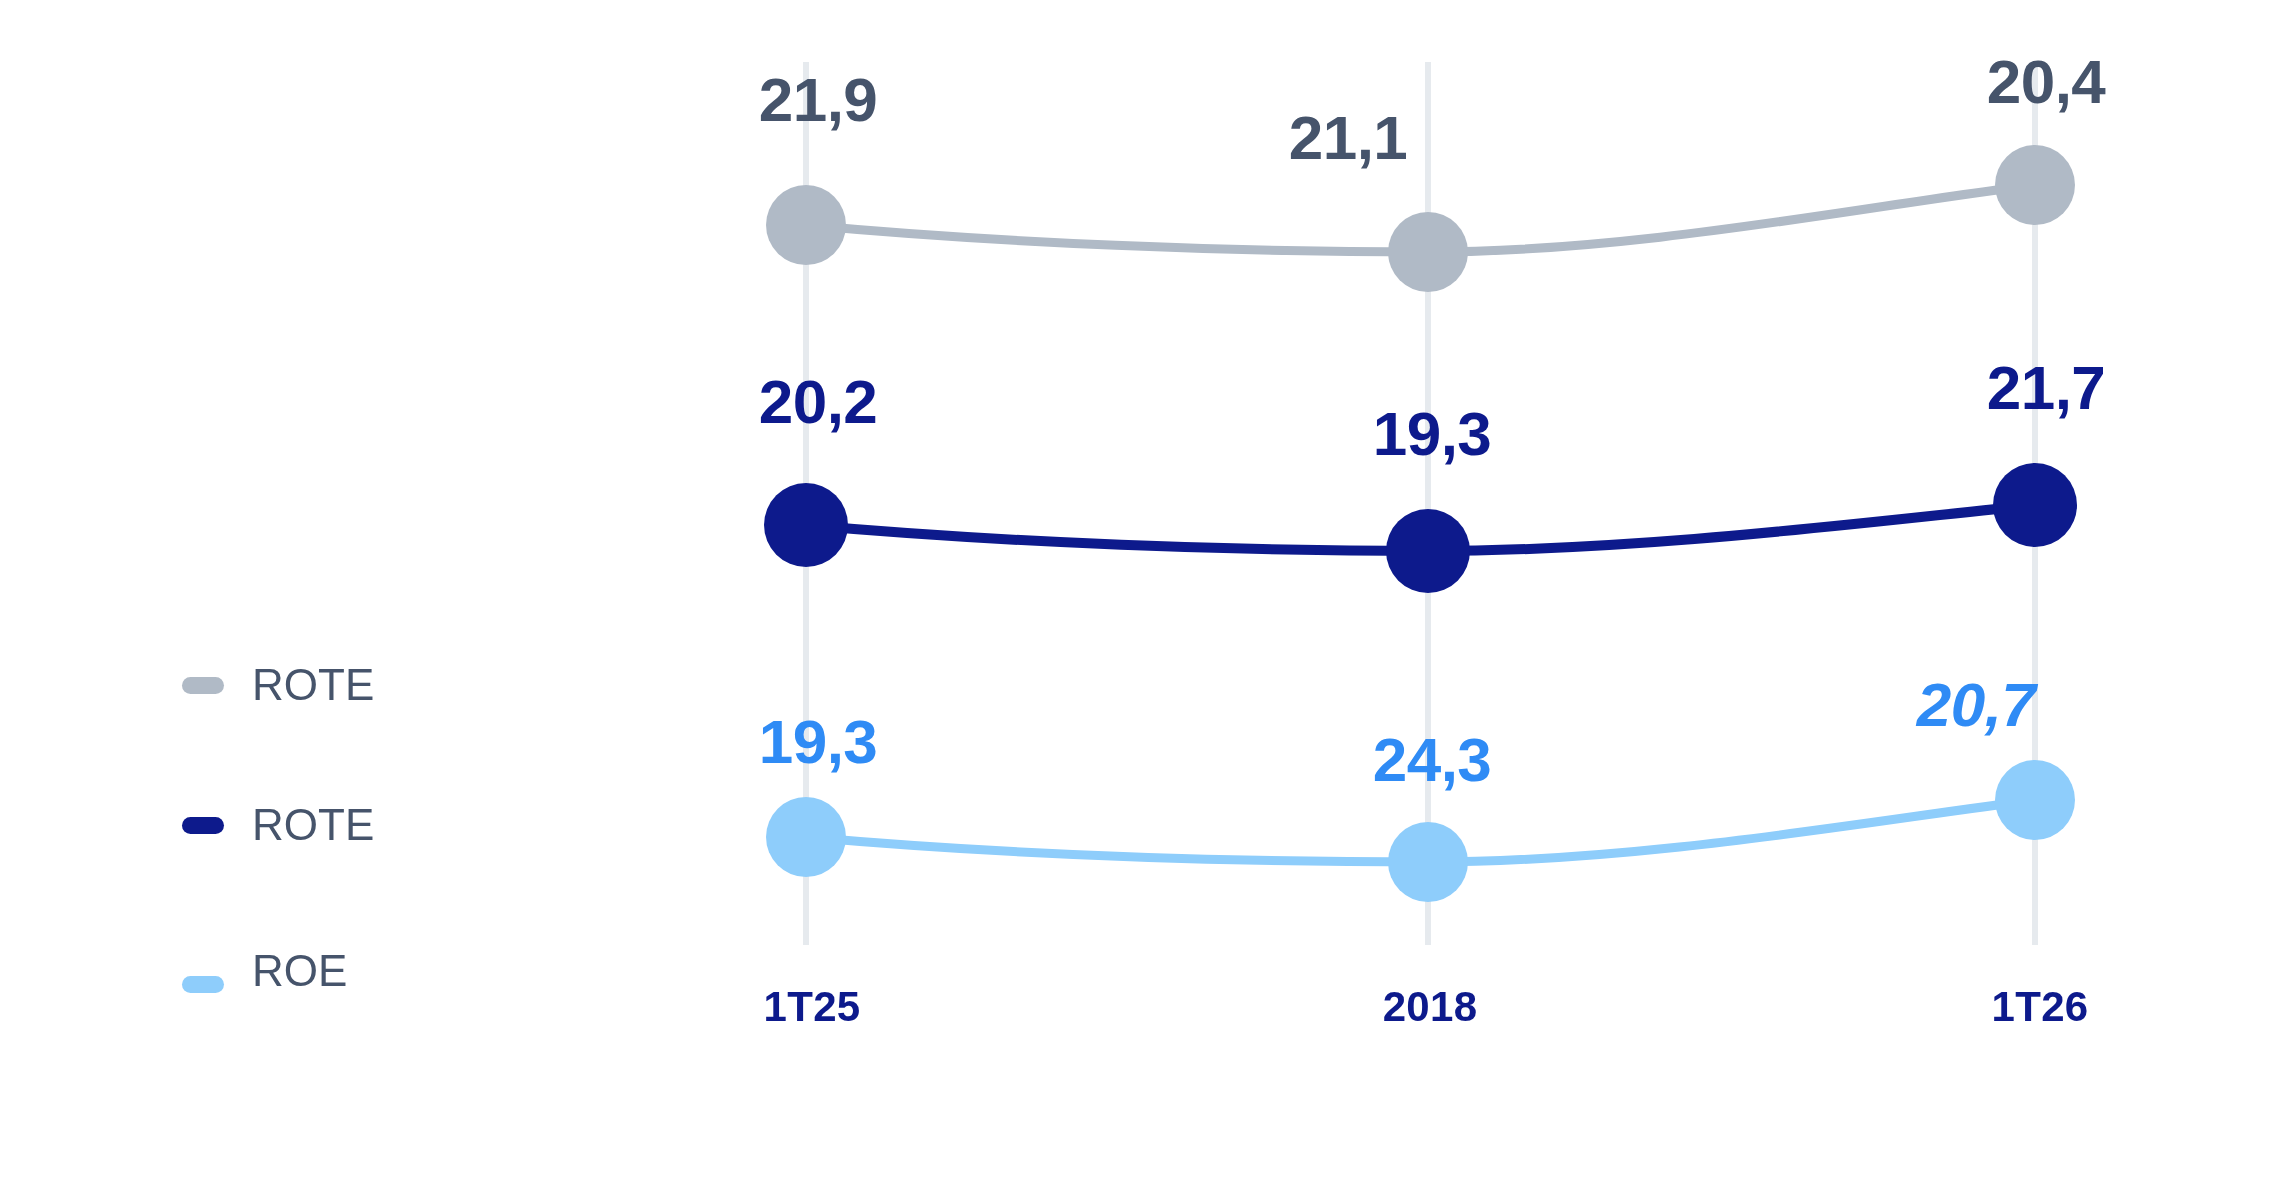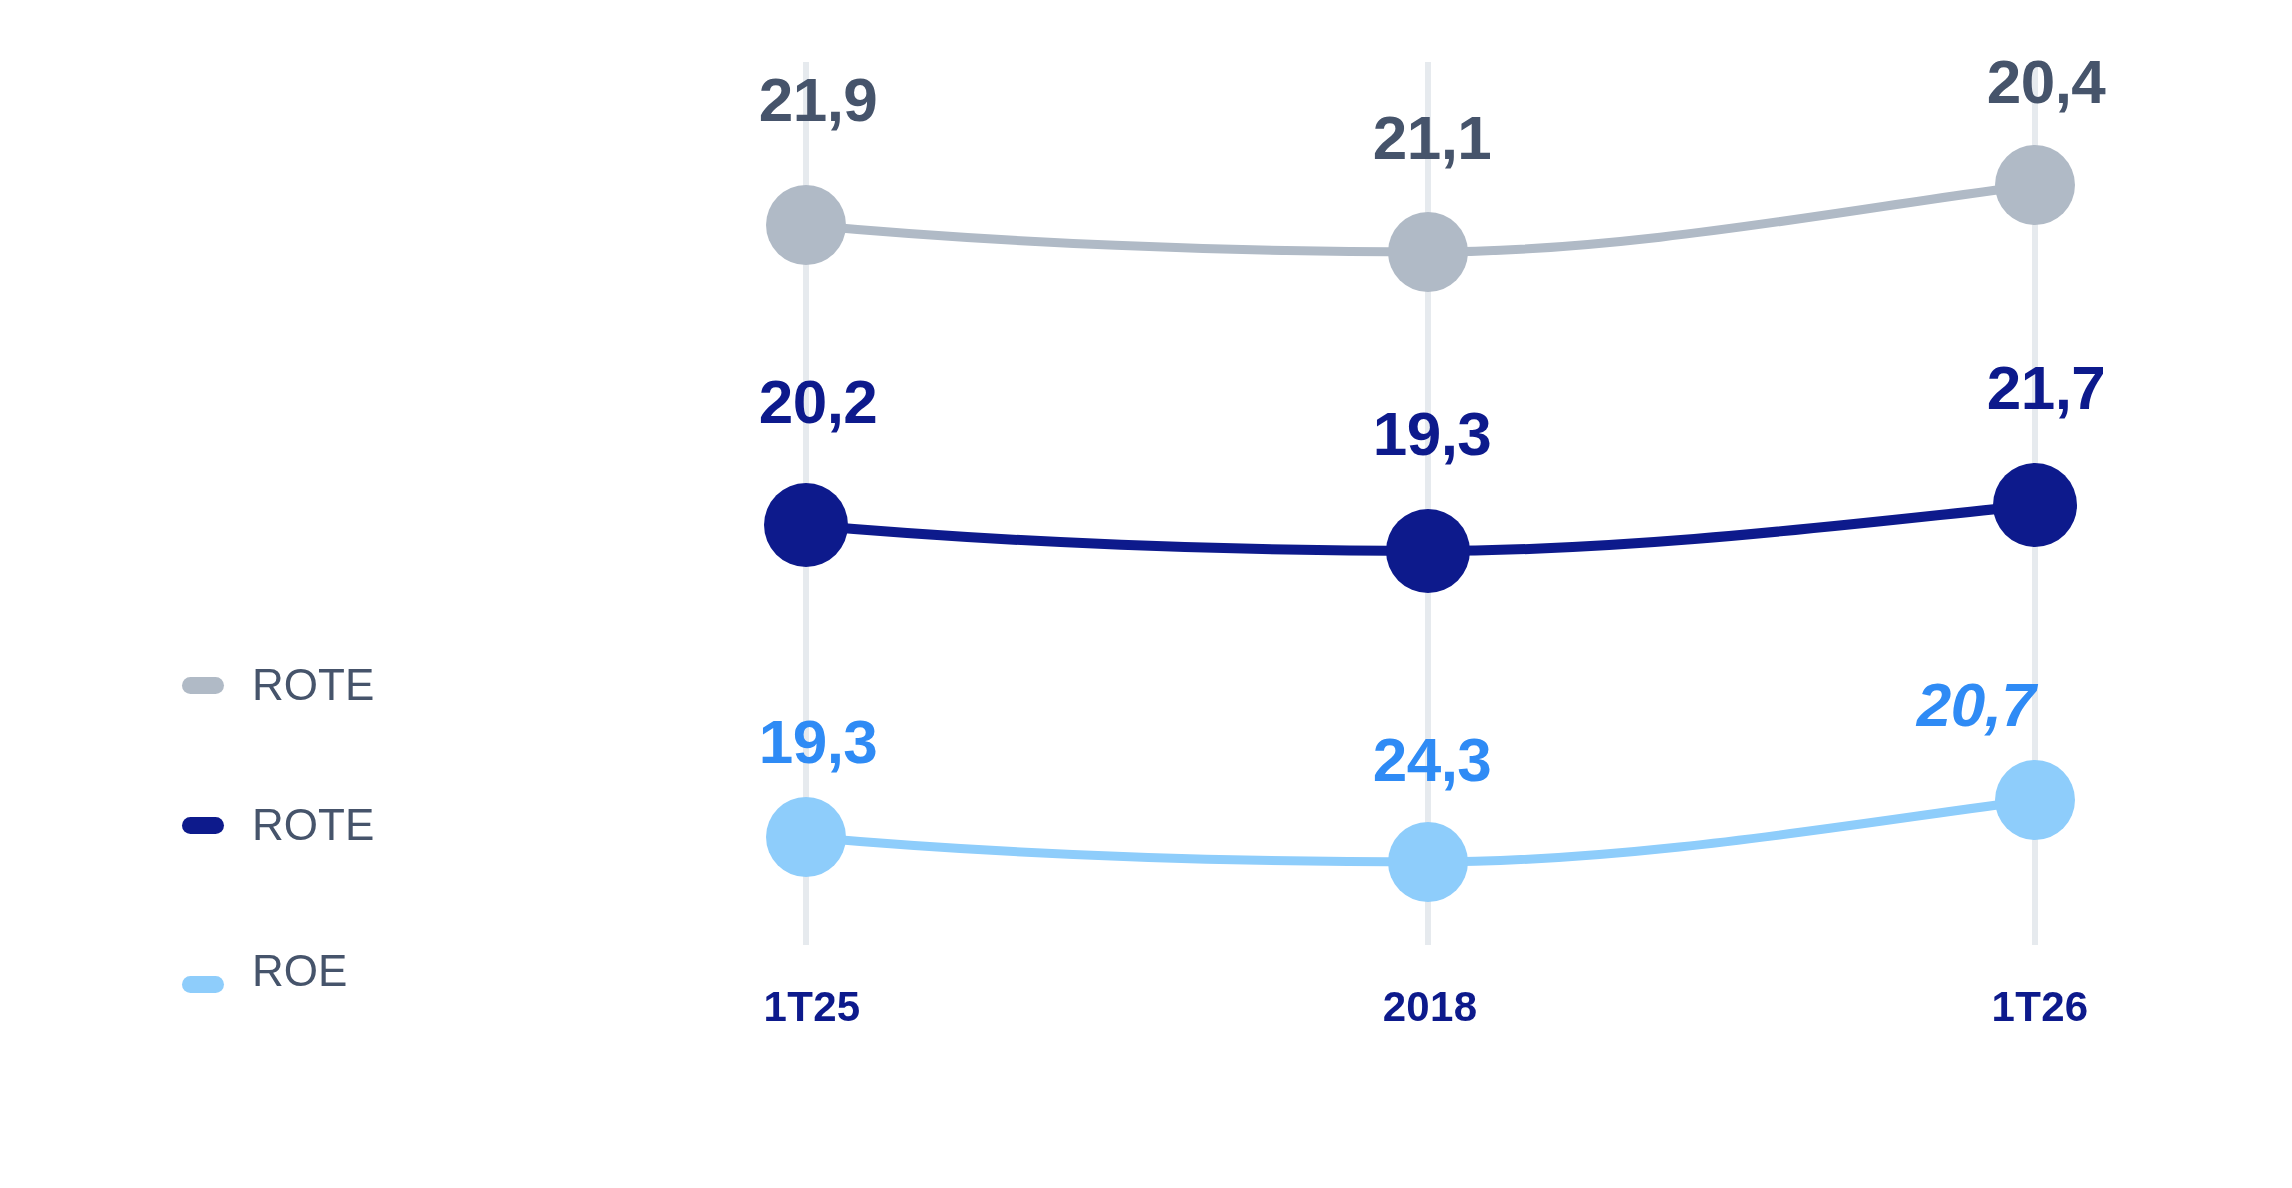--- a/index.html
+++ b/index.html
@@ -121,21 +121,21 @@
 
       <g>
         <path d="M 806 837 C 1010 855, 1235 862, 1428 862 C 1645 862, 1875 820, 2035 800" fill="none" stroke="#8ecdfb" stroke-width="9" stroke-linecap="round"></path>
         <circle cx="806" cy="837" r="40" fill="#8ecdfb"></circle>
         <circle cx="1428" cy="862" r="40" fill="#8ecdfb"></circle>
         <circle cx="2035" cy="800" r="40" fill="#8ecdfb"></circle>
       </g>
     </svg>
 
     <div class="data-label rorc" style="left:818px; top:100px;">21,9</div>
-    <div class="data-label rorc" style="left:1432px; top:138px;">21,1</div>
+    <div class="data-label rorc" style="left:1348px; top:138px;">21,1</div>
     <div class="data-label rorc" style="left:2046px; top:82px;">20,4</div>
 
     <div class="data-label rote" style="left:818px; top:402px;">20,2</div>
     <div class="data-label rote" style="left:1432px; top:434px;">19,3</div>
     <div class="data-label rote" style="left:2046px; top:388px;">21,7</div>
 
     <div class="data-label roe" style="left:818px; top:742px;">19,3</div>
     <div class="data-label roe" style="left:1432px; top:760px;">24,3</div>
     <div class="data-label roe" style="left:1976px; top:705px;font-style:italic;">20,7</div>
 

